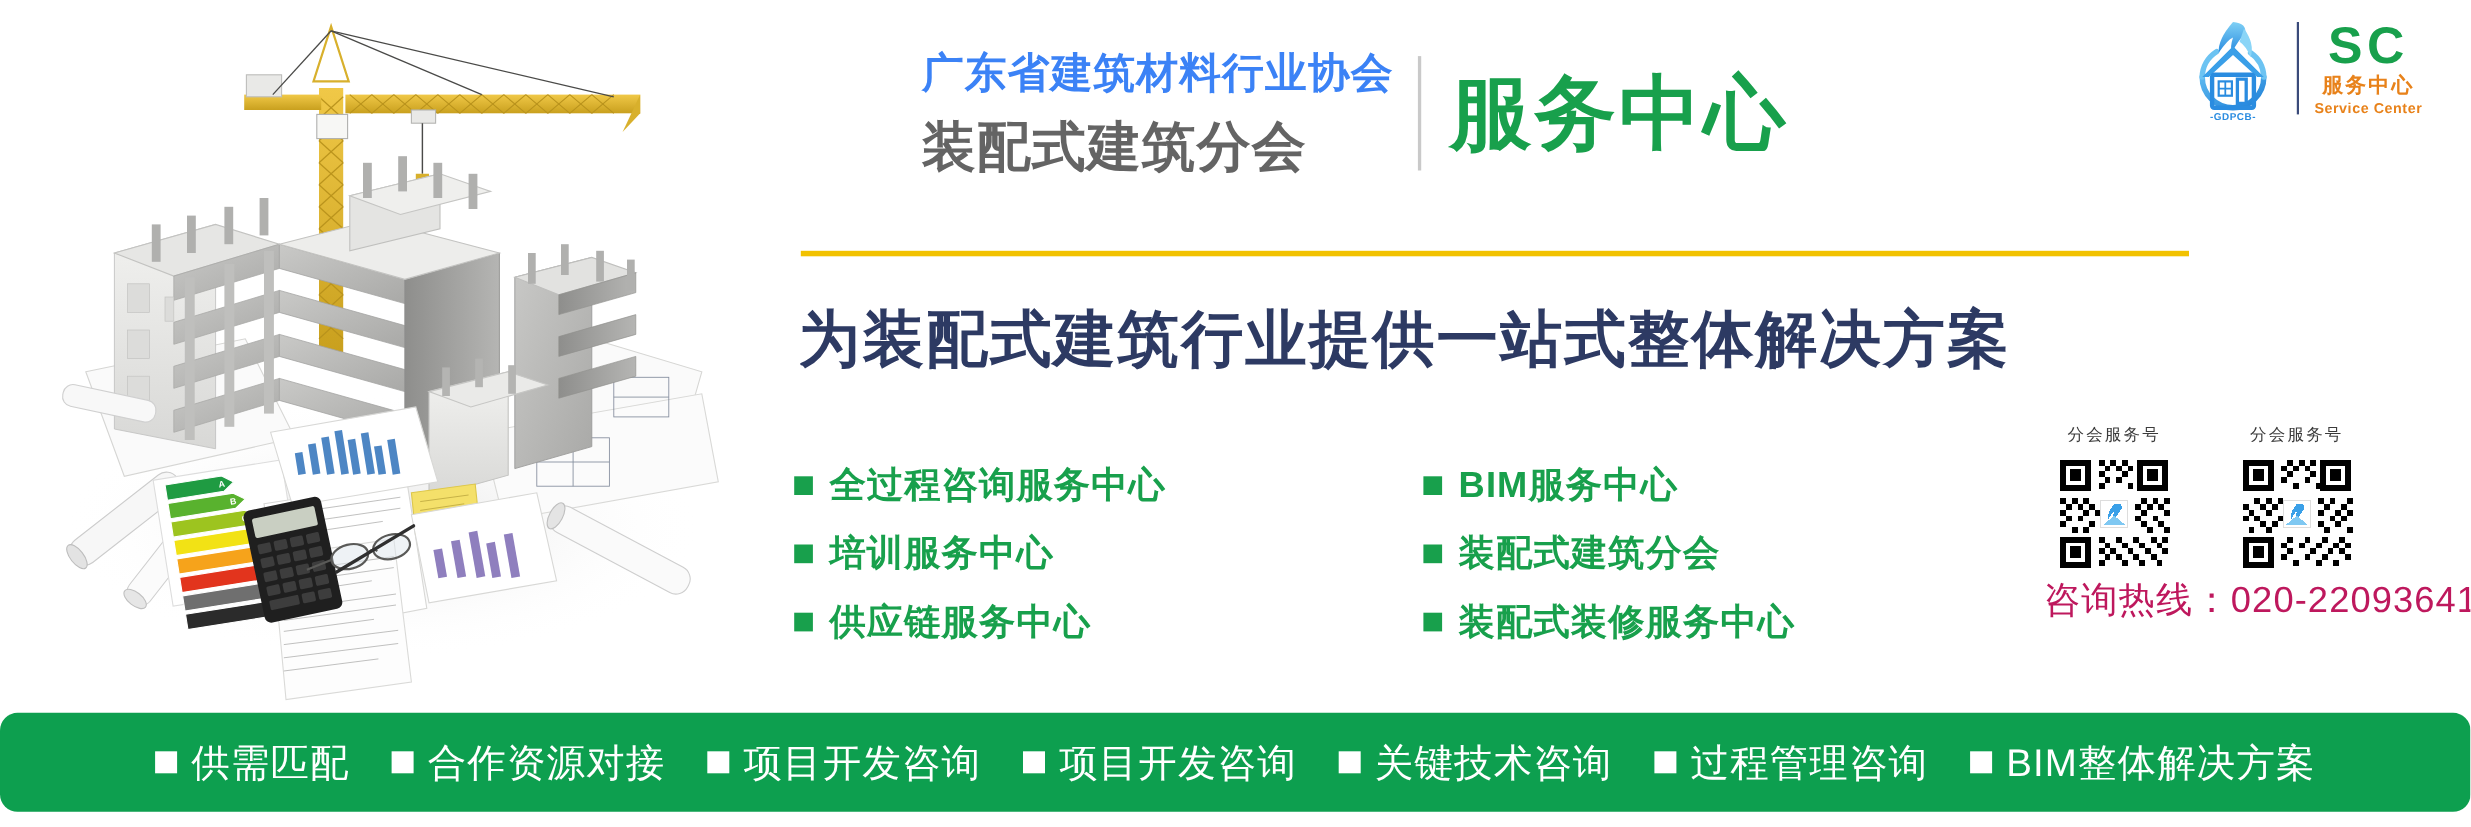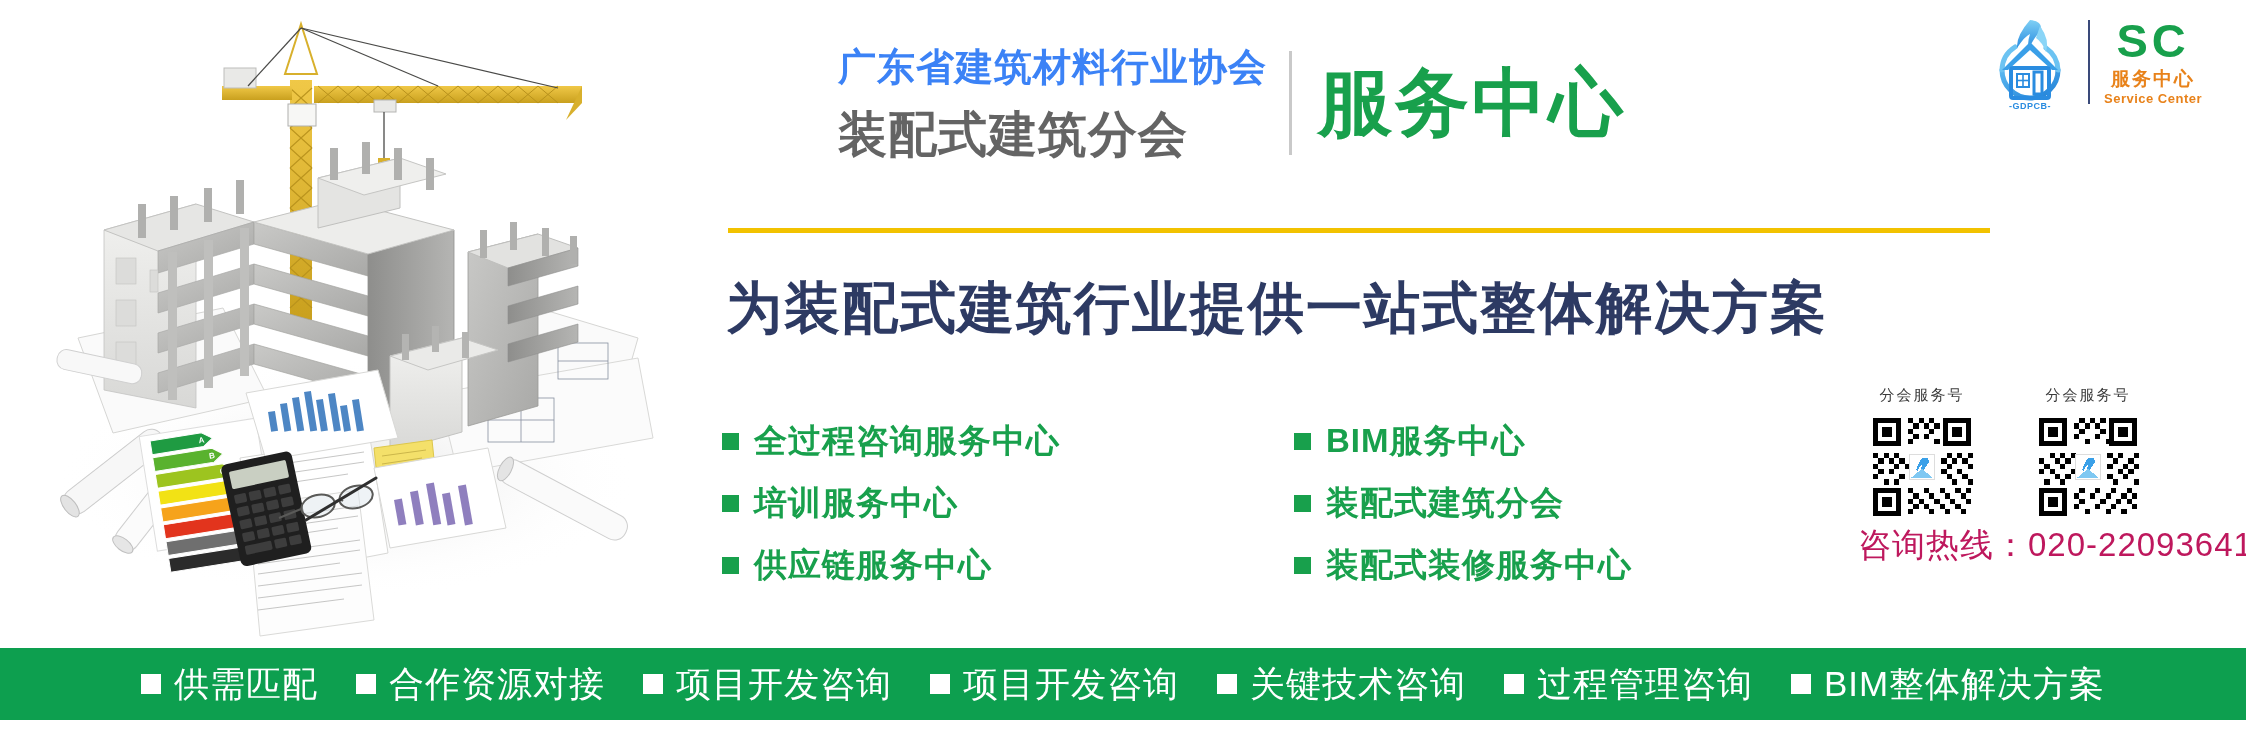--- a/index.html
+++ b/index.html
@@ -187,26 +187,27 @@
     letter-spacing: 1px;
     white-space: nowrap;
   }
 
   
   #footer-bar {
     position: absolute;
     left: 0;
     top: 648px;
     width: 2246px;
-    height: 72px;
+    height: 90px;
     background: #0d9f4f;
     display: flex;
     align-items: center;
     justify-content: center;
     gap: 0;
+    border-radius: 16px;
   }
   .footer-item {
     display: flex;
     align-items: center;
     margin: 0 19px;
     white-space: nowrap;
   }
   .footer-bullet {
     width: 20px; height: 20px;
     background: #ffffff;

